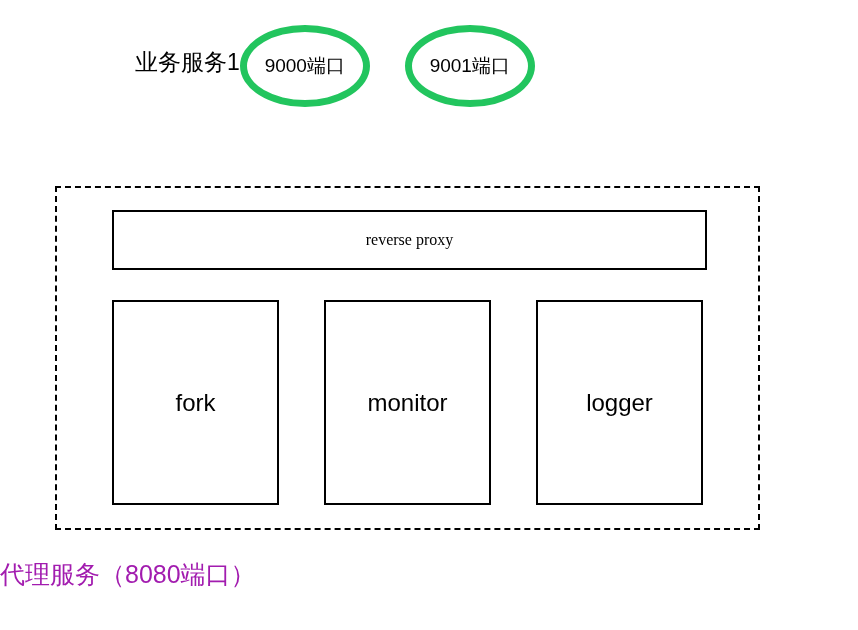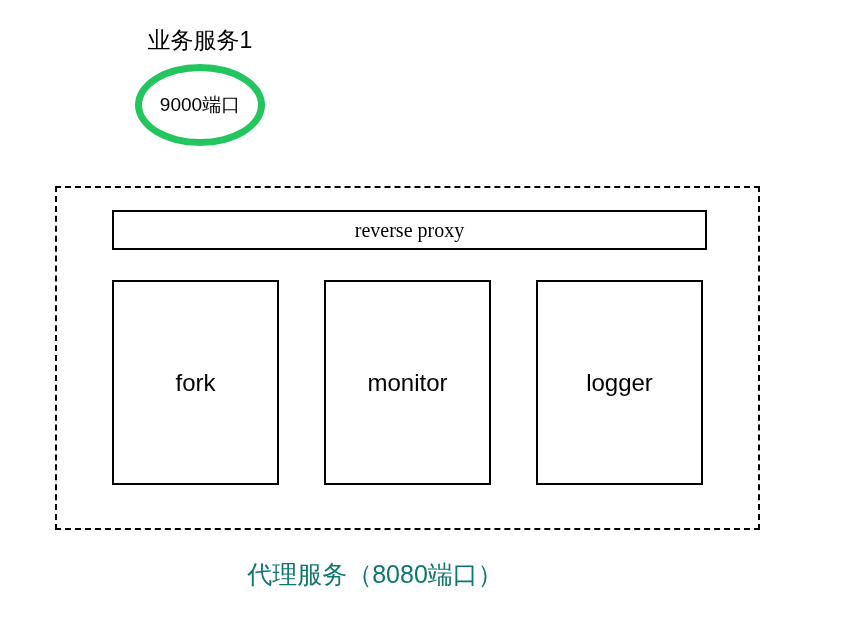--- a/index.html
+++ b/index.html
@@ -12,21 +12,21 @@
     }
     .services-row {
       position: absolute;
       top: 25px;
       left: 135px;
       display: flex;
       gap: 35px;
     }
     .service {
       display: flex;
-      flex-direction: column;
+      flex-direction: row;
       align-items: center;
     }
     .service-label {
       font-size: 23px;
       font-weight: 500;
       color: #000;
       margin-bottom: 8px;
     }
     .service-ellipse {
       border: 7px solid #22c55e;
@@ -44,26 +44,26 @@
       position: absolute;
       top: 186px;
       left: 55px;
       width: 705px;
       height: 344px;
       border: 2px dashed #000;
       padding: 22px 55px 18px 55px;
     }
     .reverse-proxy {
       width: 595px;
-      height: 40px;
+      height: 60px;
       border: 2px solid #000;
       display: flex;
       align-items: center;
       justify-content: center;
-      font-size: 20px;
+      font-size: 16px;
       font-family: "Times New Roman", serif;
       color: #000;
     }
     .modules-row {
       display: flex;
       gap: 45px;
       margin-top: 30px;
       text-align: center;
     }
     .module {
@@ -75,35 +75,35 @@
       justify-content: center;
       font-size: 24px;
       font-family: Arial, sans-serif;
       color: #000;
     }
     .proxy-label {
       position: absolute;
       top: 558px;
       left: 0;
       width: 750px;
-      text-align: center;
       font-size: 25px;
       font-weight: 500;
-      color: #0f766e;
+      color: #a21caf;
     }
   </style>
 </head>
 <body>
 
 <div class="services-row">
   <div class="service">
     <div class="service-label">业务服务1</div>
     <div class="service-ellipse">9000端口</div>
   </div>
   <div class="service">
+    <div class="service-ellipse">9001端口</div>
   </div>
 </div>
 
 <div class="proxy-container">
   <div class="reverse-proxy">reverse proxy</div>
   <div class="modules-row">
     <div class="module">fork</div>
     <div class="module">monitor</div>
     <div class="module">logger</div>
   </div>

